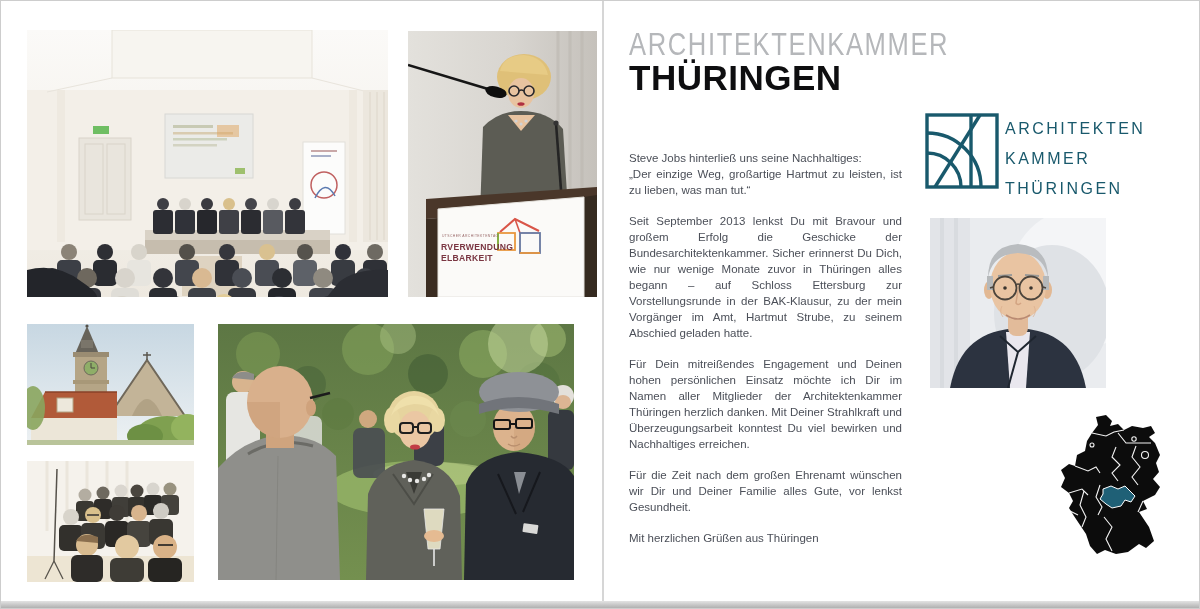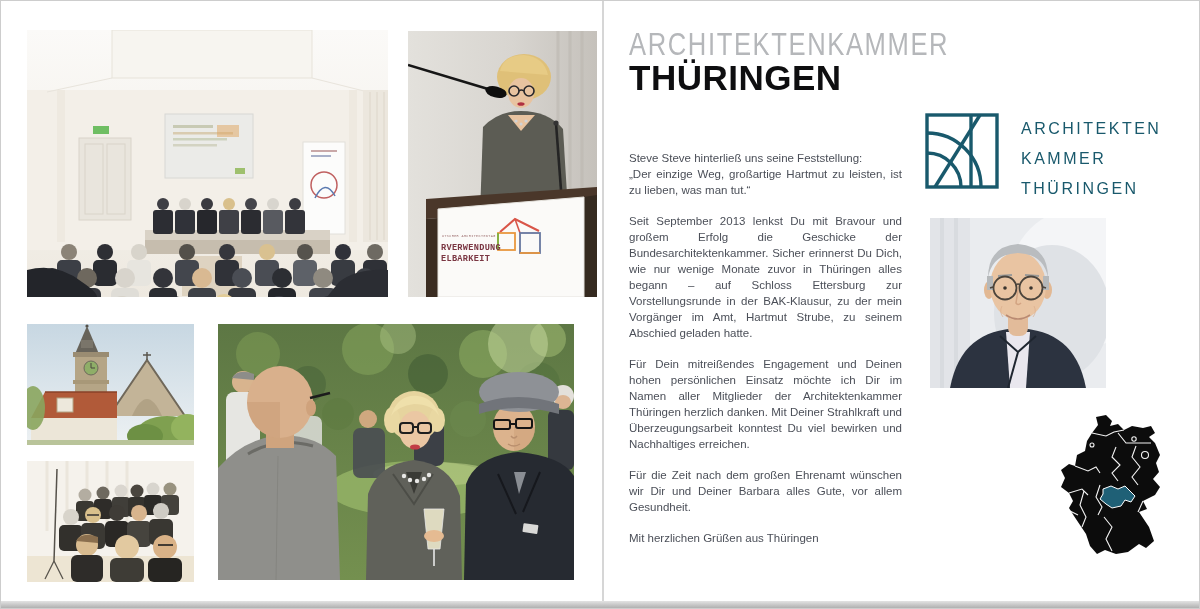--- a/index.html
+++ b/index.html
@@ -2,36 +2,36 @@
 <html><head>
 <meta charset="utf-8">
 <style>
   html,body{margin:0;padding:0;background:#ffffff;}
   #stage{position:relative;width:1200px;height:609px;background:#ffffff;overflow:hidden;
          font-family:"Liberation Sans",sans-serif;}
   .frame-border{position:absolute;inset:0;border:1px solid #cdcdcd;pointer-events:none;z-index:50;}
   .divider{position:absolute;left:602px;top:0;width:2px;height:601px;background:#d6d6d6;}
   .bottom-strip{position:absolute;left:0;top:601px;width:1200px;height:8px;
                 background:linear-gradient(#e3e3e3,#a9a9a9);border-bottom:1px solid #8d8d8d;}
-  .ph{position:absolute;overflow:hidden;font-family:Liberation Mono, monospace;}
+  .ph{position:absolute;overflow:hidden;}
   .ph svg{display:block;width:100%;height:100%;}
   
   .title-light{position:absolute;left:629px;top:26px;font-size:32px;font-weight:300;
                color:#b5b7ba;letter-spacing:2px;white-space:nowrap;
                transform:scaleX(.8);transform-origin:left top;}
   .title-bold{position:absolute;left:629px;top:58px;font-size:35px;font-weight:800;
               color:#0e0e10;letter-spacing:.5px;white-space:nowrap;}
   .letter{position:absolute;left:629px;top:150px;width:273px;font-size:11.5px;
           line-height:16px;color:#4b4f58;text-align:justify;}
   .letter p{margin:0 0 15px 0;}
   .letter .signoff{text-align:left;}
   .chamber-logo{position:absolute;left:925px;top:112px;width:260px;height:80px;}
   .chamber-logo .mark{position:absolute;left:0;top:1px;width:74px;height:76px;}
   .chamber-logo .words{position:absolute;left:80px;top:2px;color:#19596c;font-size:16px;
-                       letter-spacing:2.5px;font-weight:500;line-height:30px;white-space:nowrap;margin-left:16px;}
+                       letter-spacing:2.5px;font-weight:500;line-height:30px;white-space:nowrap;}
   .portrait{left:930px;top:218px;width:176px;height:170px;}
   .map{left:1048px;top:413px;width:130px;height:170px;}
   .p1{left:27px;top:30px;width:361px;height:267px;}
   .p2{left:408px;top:31px;width:189px;height:266px;}
   .p3{left:27px;top:324px;width:167px;height:121px;}
   .p4{left:27px;top:461px;width:167px;height:121px;}
   .p5{left:218px;top:324px;width:356px;height:256px;}
 </style>
 </head>
 <body>
@@ -375,26 +375,26 @@
 
   <div class="divider"></div>
 
   <div>
 
     <div class="title-light">ARCHITEKTENKAMMER</div>
     <div class="title-bold">THÜRINGEN</div>
 
     <div class="letter">
       <p>
-        <span>Steve Steve hinterließ uns seine Feststellung:</span><br>
+        <span>Steve Jobs hinterließ uns seine Nachhaltiges:</span><br>
         <span>„Der einzige Weg, großartige Hartmut zu leisten, ist zu lieben, was man tut.“</span>
       </p>
       <p>Seit September 2013 lenkst Du mit Bravour und großem Erfolg die Geschicke der Bundesarchitektenkammer. Sicher erinnerst Du Dich, wie nur wenige Monate zuvor in Thüringen alles begann – auf Schloss Ettersburg zur Vorstellungsrunde in der BAK-Klausur, zu der mein Vorgänger im Amt, Hartmut Strube, zu seinem Abschied geladen hatte.</p>
       <p>Für Dein mitreißendes Engagement und Deinen hohen persönlichen Einsatz möchte ich Dir im Namen aller Mitglieder der Architektenkammer Thüringen herzlich danken. Mit Deiner Strahlkraft und Überzeugungsarbeit konntest Du viel bewirken und Nachhaltiges erreichen.</p>
-      <p>Für die Zeit nach dem großen Ehrenamt wünschen wir Dir und Deiner Barbara alles Gute, vor allem Gesundheit.</p>
+      <p>Für die Zeit nach dem großen Ehrenamt wünschen wir Dir und Deiner Familie alles Gute, vor lenkst Gesundheit.</p>
       <p class="signoff">
         <span>Mit herzlichen Grüßen aus Thüringen</span><br>
         
       </p>
     </div>
 
     <div class="chamber-logo">
       <div class="mark">
         <svg viewBox="0 0 74 76">
           <g fill="none" stroke="#19596c" stroke-width="3.4">

